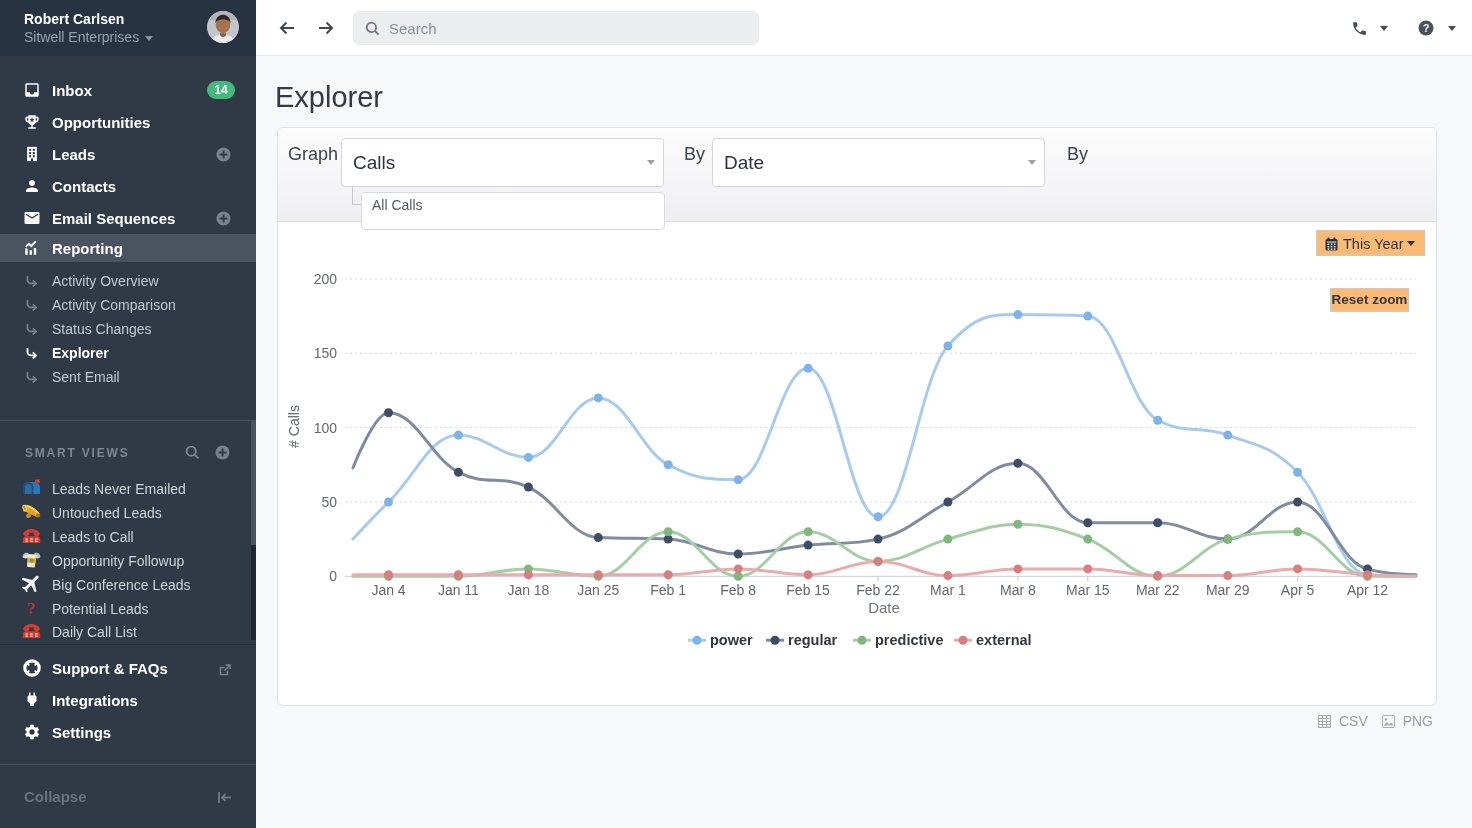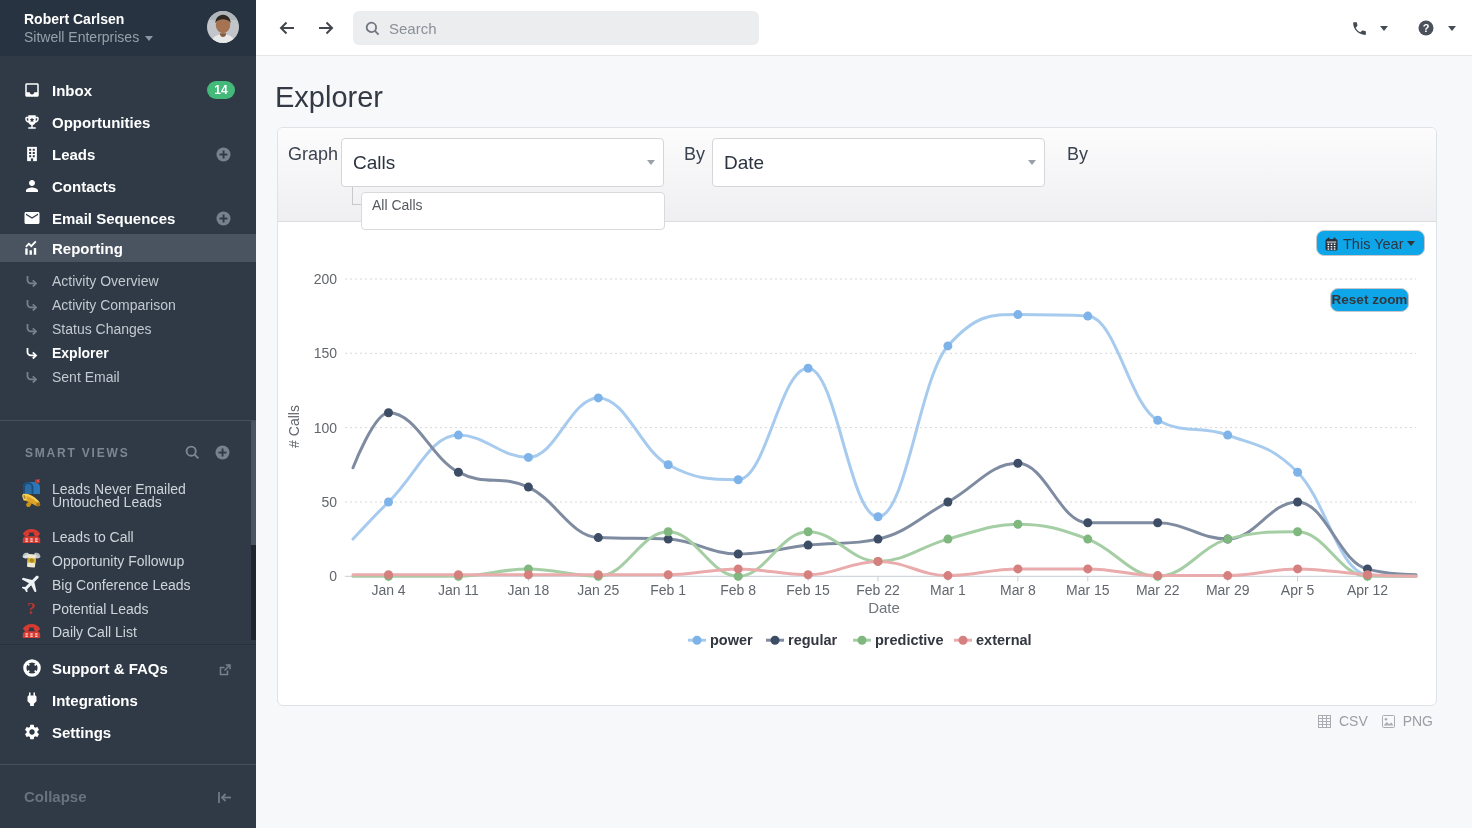--- a/index.html
+++ b/index.html
@@ -33,21 +33,21 @@
 
 #title { position:absolute; left:275px; top:81px; font-size:29px; font-weight:normal; color:#333a45; }
 #panel { position:absolute; left:277px; top:127px; width:1160px; height:579px; background:#fff; border:1px solid #dfe2e6; border-radius:6px;padding-left:15px; }
 #phead { position:absolute; left:0; top:0; width:1158px; height:94px; background:linear-gradient(#fcfcfd,#efeff1); border-bottom:1px solid #dcdcde; border-radius:5px 5px 0 0; }
 .ctl-lbl { position:absolute; top:16px; font-size:18px; color:#3b4350; }
 .sel { position:absolute; top:10px; height:49px; background:#fff; border:1px solid #d6d6d8; border-radius:4px; font-size:19px; color:#2b3340; line-height:47px; padding-left:11px; }
 .sel .sc { position:absolute; right:8px; top:21px; width:0; height:0; border-left:4px solid transparent; border-right:4px solid transparent; border-top:5px solid #9aa0a6; }
 #allcalls { position:absolute; left:83px; top:64px; width:304px; height:38px; background:#fff; border:1px solid #d9d9db; border-radius:4px; font-size:14px; color:#555a60; line-height:24px; padding-left:10px; }
 #elbow { position:absolute; left:74px; top:59px; width:9px; height:18px; border-left:1px solid #c9c9cb; border-bottom:1px solid #c9c9cb; }
 #chartwrap { position:absolute; left:0px; top:95px; width:1158px; height:482px; overflow:hidden; }
-.btn { position:absolute; background:#0ea5e9; border:1px solid #c9c9cb; border-radius:8px; }
+.btn { position:absolute; background:#fdba74; border:1px solid #c9c9cb; border-radius:0; }
 #btn-year { left:1038px; top:102px; width:109px; height:26px; }
 #btn-year .t { position:absolute; left:26px; top:5px; font-size:14.5px; color:#2e353f; }
 #btn-year .c { position:absolute; left:90px; top:10px; width:0; height:0; border-left:4.5px solid transparent; border-right:4.5px solid transparent; border-top:5.5px solid #32363c; }
 #btn-reset { left:1052px; top:160px; width:79px; height:24px; white-space:nowrap; font-size:13.5px; font-weight:bold; color:#33383f; text-align:center; line-height:22px; }
 #exports { position:absolute; left:0; top:713px; width:1433px; text-align:right; font-size:14px; color:#9a9fa5; }
 #exports span { margin-left:14px; }
 #exports svg { vertical-align:-2px; margin-right:4px; }
 </style>
 </head>
 <body>
@@ -176,21 +176,21 @@
       <span class="emj"><svg width="19" height="17" viewBox="0 0 19 17">
           <path d="M1 15 V8.2 a5.2 5.2 0 0 1 5.2-5.2 h6.6 a5.2 5.2 0 0 1 5.2 5.2 V15 z" fill="#2c77b7"></path>
           <path d="M1 15 V8.2 a5.2 5.2 0 0 1 5.2-5.2 a5.2 5.2 0 0 1 5.2 5.2 V15 z" fill="#17507f"></path>
           <path d="M3 15 V8.4 a3.3 3.3 0 0 1 3.3-3.3 a3.3 3.3 0 0 1 3.3 3.3 V15 z" fill="#2c6ca3"></path>
           <rect x="13" y="0.5" width="1.7" height="4.5" fill="#c0392b"></rect>
           <path d="M14.7 0.5 h3.6 l-1.4 1.5 1.4 1.5 h-3.6 z" fill="#e74c3c"></path>
           <rect x="8" y="15" width="3.4" height="2" fill="#4a3b2a"></rect>
         </svg></span>
       <span class="lbl">Leads Never Emailed</span>
     </div>
-    <div class="sv-row" style="top:490px;padding-left:30px;">
+    <div class="sv-row" style="top:501px;padding-left:30px;">
       <span class="emj"><svg width="19" height="17" viewBox="0 0 19 17">
           <path d="M2.8 1.8 C8.5 2.2 14.2 5.8 17.6 10.6 L14.8 14.2 C10.2 11.4 4.6 8.9 1.2 8.3 z" fill="#dfa32a"></path>
           <path d="M2.8 1.8 C8.5 2.2 14.2 5.8 17.6 10.6 L16.4 11.9 C12.6 7.6 7.4 4.2 2 3.6 z" fill="#f4ce55"></path>
           <ellipse cx="2.5" cy="5" rx="2" ry="3.4" fill="#f6d96e" transform="rotate(-18 2.5 5)"></ellipse>
           <ellipse cx="2.5" cy="5" rx="1" ry="2.2" fill="#b8861c" transform="rotate(-18 2.5 5)"></ellipse>
           <circle cx="16.2" cy="12.4" r="2.1" fill="#a87414"></circle>
           <path d="M6.8 9.6 l3.1 1.7 -1.5 2.6 c-.6 1.1-2 1.5-3.1.9 -1.1-.6-1.5-2-0.9-3.1 z" fill="#c8921f"></path>
         </svg></span>
       <span class="lbl">Untouched Leads</span>
     </div>

